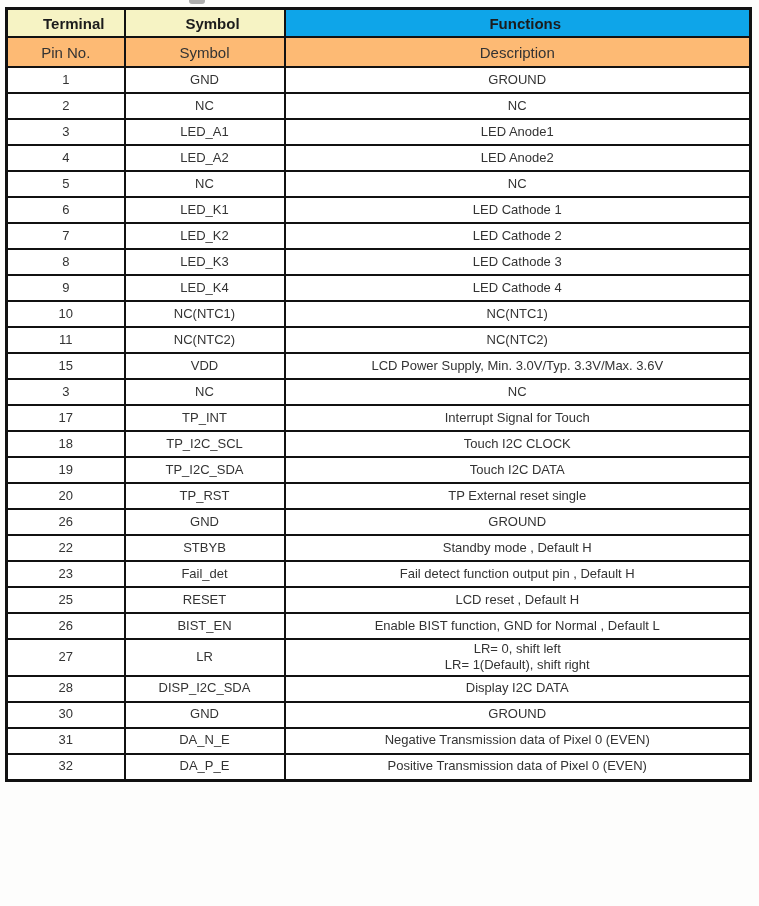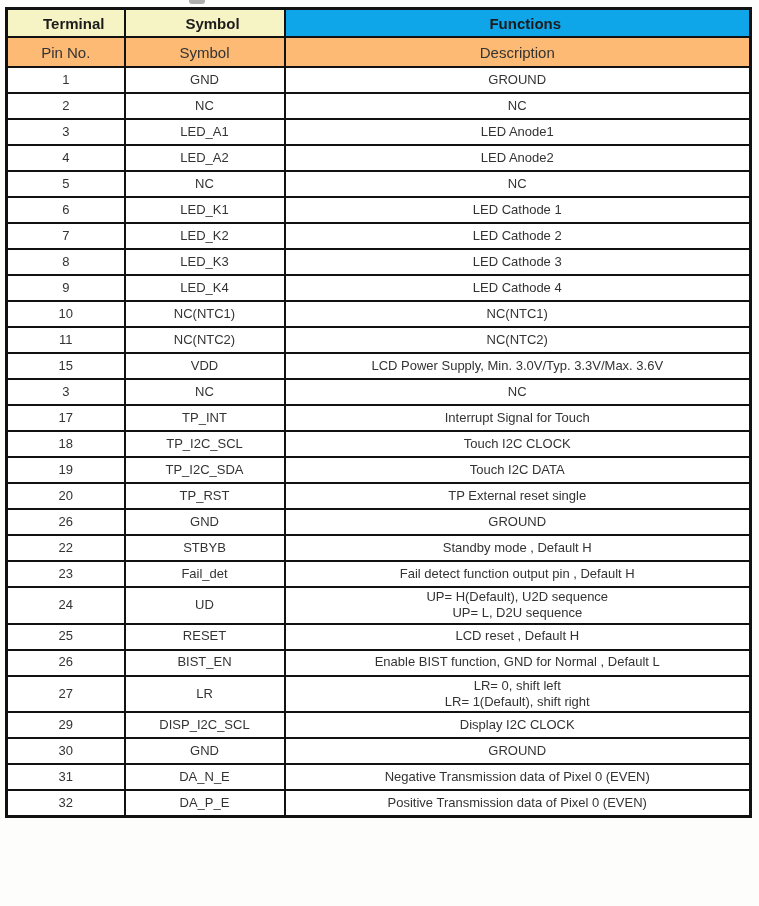--- a/index.html
+++ b/index.html
@@ -185,45 +185,39 @@
           <td>22</td>
           <td>STBYB</td>
           <td>Standby mode , Default H</td>
         </tr>
         <tr class="data-row">
           <td>23</td>
           <td>Fail_det</td>
           <td>Fail detect function output pin , Default H</td>
         </tr>
         <tr class="data-row">
-          <td>24</td>
-          <td>UD</td>
-          <td>UP= H(Default), U2D sequence
-UP= L, D2U sequence</td>
-        </tr>
-        <tr class="data-row">
           <td>25</td>
           <td>RESET</td>
           <td>LCD reset , Default H</td>
         </tr>
         <tr class="data-row">
           <td>26</td>
           <td>BIST_EN</td>
           <td>Enable BIST function,  GND for Normal , Default L</td>
         </tr>
         <tr class="data-row">
           <td>27</td>
           <td>LR</td>
           <td>LR= 0, shift left
 LR= 1(Default), shift right</td>
         </tr>
         <tr class="data-row">
-          <td>29</td>
-          <td>DISP_I2C_SCL</td>
-          <td>Display I2C CLOCK</td>
+          <td>28</td>
+          <td>DISP_I2C_SDA</td>
+          <td>Display I2C DATA</td>
         </tr>
         <tr class="data-row">
           <td>30</td>
           <td>GND</td>
           <td>GROUND</td>
         </tr>
         <tr class="data-row">
           <td>31</td>
           <td>DA_N_E</td>
           <td>Negative Transmission data of Pixel 0 (EVEN)</td>

